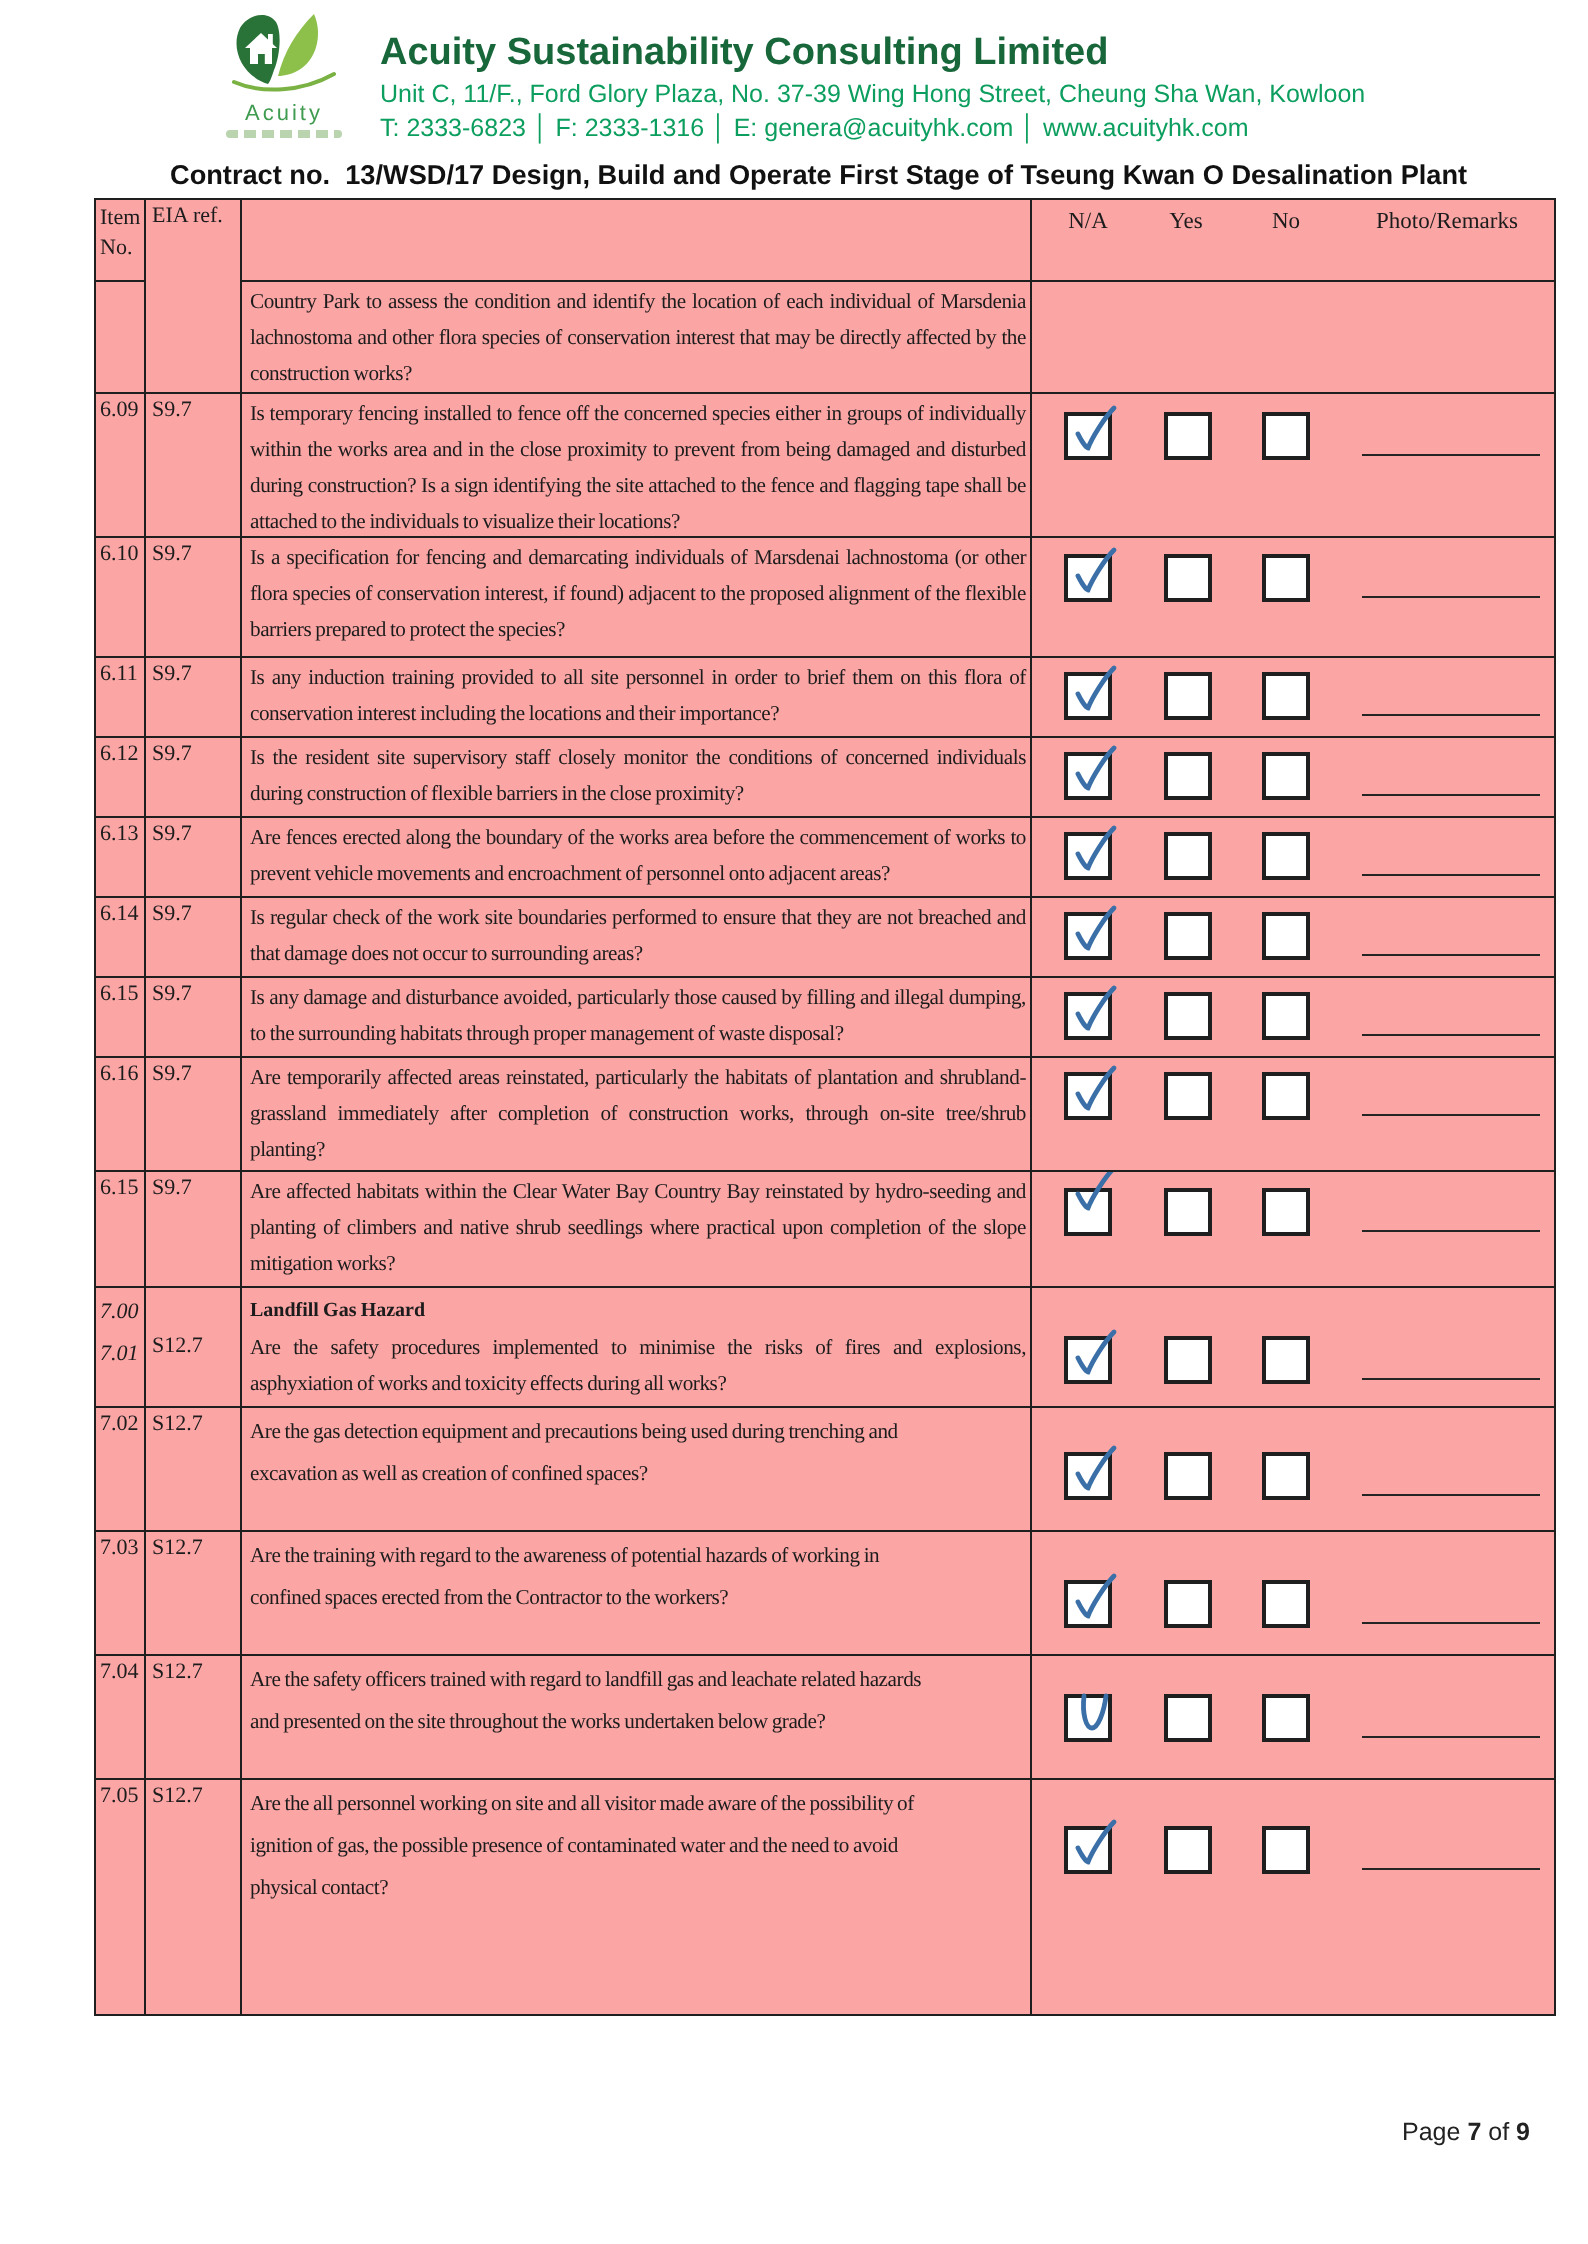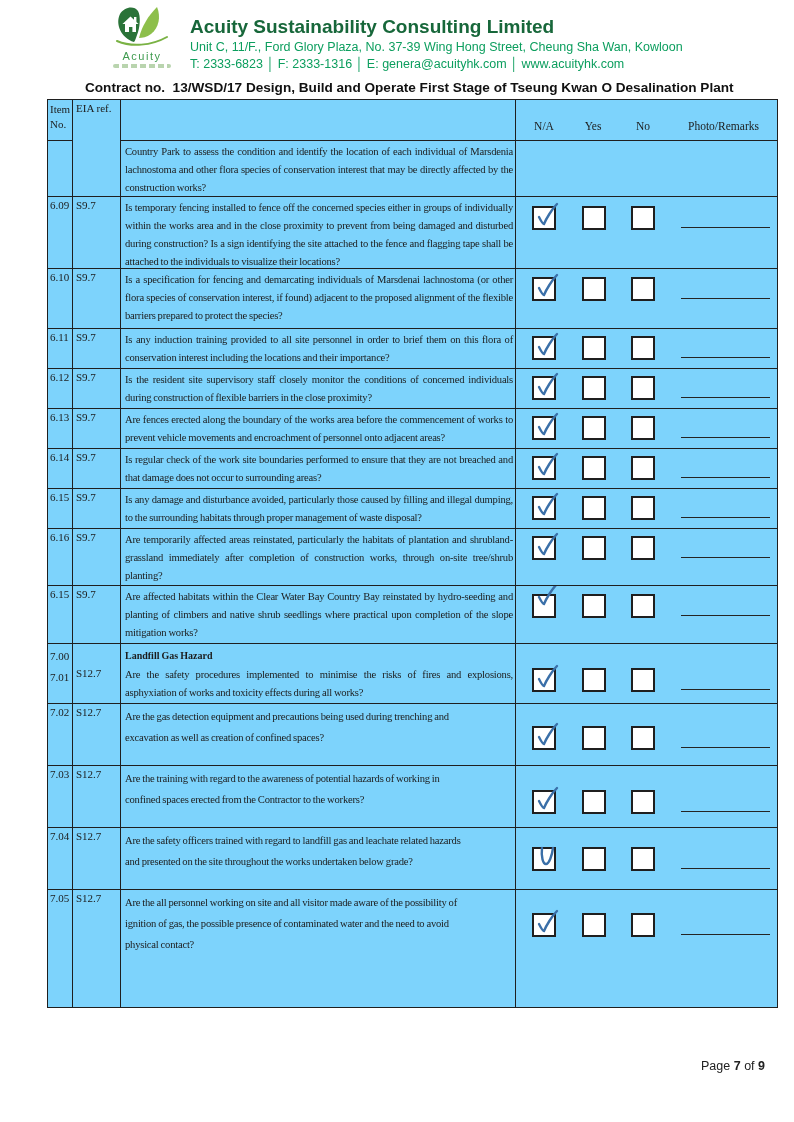--- a/index.html
+++ b/index.html
@@ -17,46 +17,46 @@
     background:repeating-linear-gradient(90deg,#b9d4ae 0 6px,#ffffff00 6px 9px); }
   .head-text { position:absolute; left:190px; right:46px; top:2px; text-align:left;
     font-family:"Liberation Sans",sans-serif;margin-top:12px; }
   .company { font-size:19px; font-weight:bold; color:#17673a; line-height:25px; }
   .addr, .contacts { font-size:12.5px; color:#0c9e5e; line-height:17px; }
   .contract { position:absolute; left:85px; top:80px; width:680px;
     font-family:"Liberation Sans",sans-serif; font-size:13.6px; font-weight:bold;
     color:#111; white-space:pre-wrap; }
   
   .ctable { position:absolute; left:47px; top:99px; width:731px; box-sizing:border-box;
-    border:1.6px solid #1f1f1f; background:#7dd3fc; }
+    border:1.6px solid #1f1f1f; background:#fca5a5; }
   .trow { display:flex; box-sizing:border-box; border-top:1.4px solid #1f1f1f; position:relative; }
   .trow.no-top { border-top:none; }
   .cell { box-sizing:border-box; overflow:hidden; }
   .c-item { width:25px; border-right:1.4px solid #1f1f1f; font-size:11px; padding:2px 0 0 2px; }
   .c-eia  { width:48px; border-right:1.4px solid #1f1f1f; font-size:11px; padding:2px 0 0 3px; }
   .c-q    { width:395px; border-right:1.4px solid #1f1f1f; font-size:10.6px;
             letter-spacing:-0.22px; word-spacing:-0.4px;
             padding:2px 2px 0 4px; line-height:18px; text-align:justify; }
   .c-checks { flex:1; position:relative; }
   .trow.ragged .c-q { text-align:left; padding-right:42px; line-height:21px; }
   
   .hrow { display:flex; box-sizing:border-box; height:41px; }
   .hrow .cell { border-bottom:1.4px solid #1f1f1f; }
   .hrow .c-eia { border-bottom:none; }
   .hrow .c-item { line-height:15px; font-size:11px; }
-  .hlabel { position:absolute; top:20px; font-size:11.5px; text-align:center; }
+  .hlabel { position:absolute; top:5px; font-size:11.5px; text-align:center; }
   
   .cb { position:absolute; width:20px; height:20px; border:2px solid #1f1f1f; background:#fff; }
   .cb1 { left:16px; } .cb2 { left:66px; } .cb3 { left:115px; }
   .rline { position:absolute; left:165px; width:89px; border-bottom:1.6px solid #242424; }
   .check { position:absolute; left:0px; top:-6px; width:27px; height:29px; overflow:visible; }
   .check.high { top:-14px; }
   
   .sec-title { font-weight:bold; font-size:10px; letter-spacing:0; line-height:20px; }
-  .item-stack span { display:block; line-height:21px; }
+  .item-stack span { display:block; line-height:21px;font-style:italic; }
   
   .footer { position:absolute; top:1059px; right:29px;
     font-family:"Liberation Sans",sans-serif; font-size:12.5px; color:#222; }
   .footer b { font-weight:bold; }
 </style>
 </head>
 <body>
 
 <div class="page">
 

